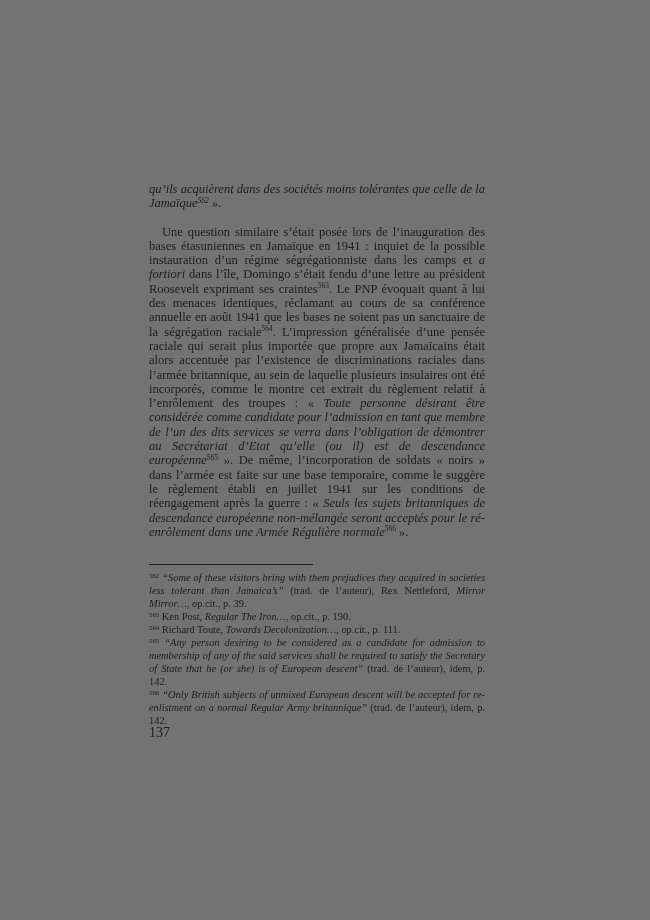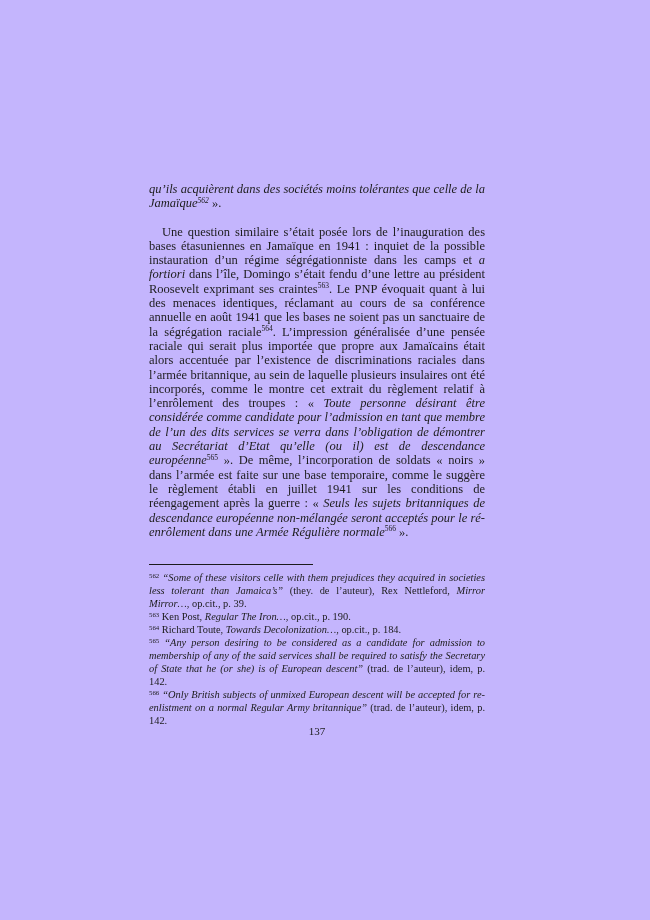--- a/index.html
+++ b/index.html
@@ -4,21 +4,21 @@
 <style>
   html, body {
     margin: 0;
     padding: 0;
     background: #ffffff;
   }
   .page {
     position: relative;
     width: 650px;
     height: 920px;
-    background: #c4b5fd;
+    background: #737373;
     color: #1c1c1c;
     font-family: "Liberation Serif", "DejaVu Serif", serif;
     overflow: hidden;
   }
   .text-block {
     position: absolute;
     left: 149px;
     top: 182px;
     width: 336px;
   }
@@ -63,45 +63,44 @@
   .footnote { margin: 0; }
   .footnote sup.noteref {
     font-size: 6.8px;
     top: -3.5px;
   }
   .page-number {
     position: absolute;
     left: 149px;
     top: 725px;
     width: 336px;
-    text-align: center;
-    font-size: 11px;
+    font-size: 14px;
   }
 </style>
 </head>
 <body>
 
 <div class="page">
 
   <div class="text-block">
 
     <p class="opening"><span>qu’ils acquièrent dans des sociétés moins tolérantes que celle de la Jamaïque</span><sup class="noteref">562</sup><span class="rm"> ».</span></p>
 
     <p class="para"><span>Une question similaire s’était posée lors de l’inauguration des bases étasuniennes en Jamaïque en 1941 : inquiet de la possible instauration d’un régime ségrégationniste dans les camps et </span><span class="it">a fortiori</span><span> dans l’île, Domingo s’était fendu d’une lettre au président Roosevelt exprimant ses craintes</span><sup class="noteref">563</sup><span>. Le PNP évoquait quant à lui des menaces identiques, réclamant au cours de sa conférence annuelle en août 1941 que les bases ne soient pas un sanctuaire de la ségrégation raciale</span><sup class="noteref">564</sup><span>. L’impression généralisée d’une pensée raciale qui serait plus importée que propre aux Jamaïcains était alors accentuée par l’existence de discriminations raciales dans l’armée britannique, au sein de laquelle plusieurs insulaires ont été incorporés, comme le montre cet extrait du règlement relatif à l’enrôlement des troupes : « </span><span class="it">Toute personne désirant être considérée comme candidate pour l’admission en tant que membre de l’un des dits services se verra dans l’obligation de démontrer au Secrétariat d’Etat qu’elle (ou il) est de descendance européenne</span><sup class="noteref">565</sup><span> ». De même, l’incorporation de soldats « noirs » dans l’armée est faite sur une base temporaire, comme le suggère le règlement établi en juillet 1941 sur les conditions de réengagement après la guerre : « </span><span class="it">Seuls les sujets britanniques de descendance européenne non-mélangée seront acceptés pour le ré-enrôlement dans une Armée Régulière normale</span><sup class="noteref">566</sup><span> ».</span></p>
 
   </div>
 
   <div class="footnotes">
     <div class="fn-sep"></div>
 
-    <div class="footnote"><sup class="noteref">562</sup><span class="it"> “Some of these visitors celle with them prejudices they acquired in societies less tolerant than Jamaica’s”</span><span> (they. de l’auteur), Rex Nettleford, </span><span class="it">Mirror Mirror…</span><span>, op.cit., p. 39.</span></div>
+    <div class="footnote"><sup class="noteref">562</sup><span class="it"> “Some of these visitors bring with them prejudices they acquired in societies less tolerant than Jamaica’s”</span><span> (trad. de l’auteur), Rex Nettleford, </span><span class="it">Mirror Mirror…</span><span>, op.cit., p. 39.</span></div>
 
     <div class="footnote"><sup class="noteref">563</sup><span> Ken Post, </span><span class="it">Regular The Iron…</span><span>, op.cit., p. 190.</span></div>
 
-    <div class="footnote"><sup class="noteref">564</sup><span> Richard Toute, </span><span class="it">Towards Decolonization…</span><span>, op.cit., p. 184.</span></div>
+    <div class="footnote"><sup class="noteref">564</sup><span> Richard Toute, </span><span class="it">Towards Decolonization…</span><span>, op.cit., p. 111.</span></div>
 
     <div class="footnote"><sup class="noteref">565</sup><span class="it"> “Any person desiring to be considered as a candidate for admission to membership of any of the said services shall be required to satisfy the Secretary of State that he (or she) is of European descent”</span><span> (trad. de l’auteur), idem, p. 142.</span></div>
 
     <div class="footnote"><sup class="noteref">566</sup><span class="it"> “Only British subjects of unmixed European descent will be accepted for re-enlistment on a normal Regular Army britannique”</span><span> (trad. de l’auteur), idem, p. 142.</span></div>
   </div>
 
   <div class="page-number">137</div>
 
 </div>
 

